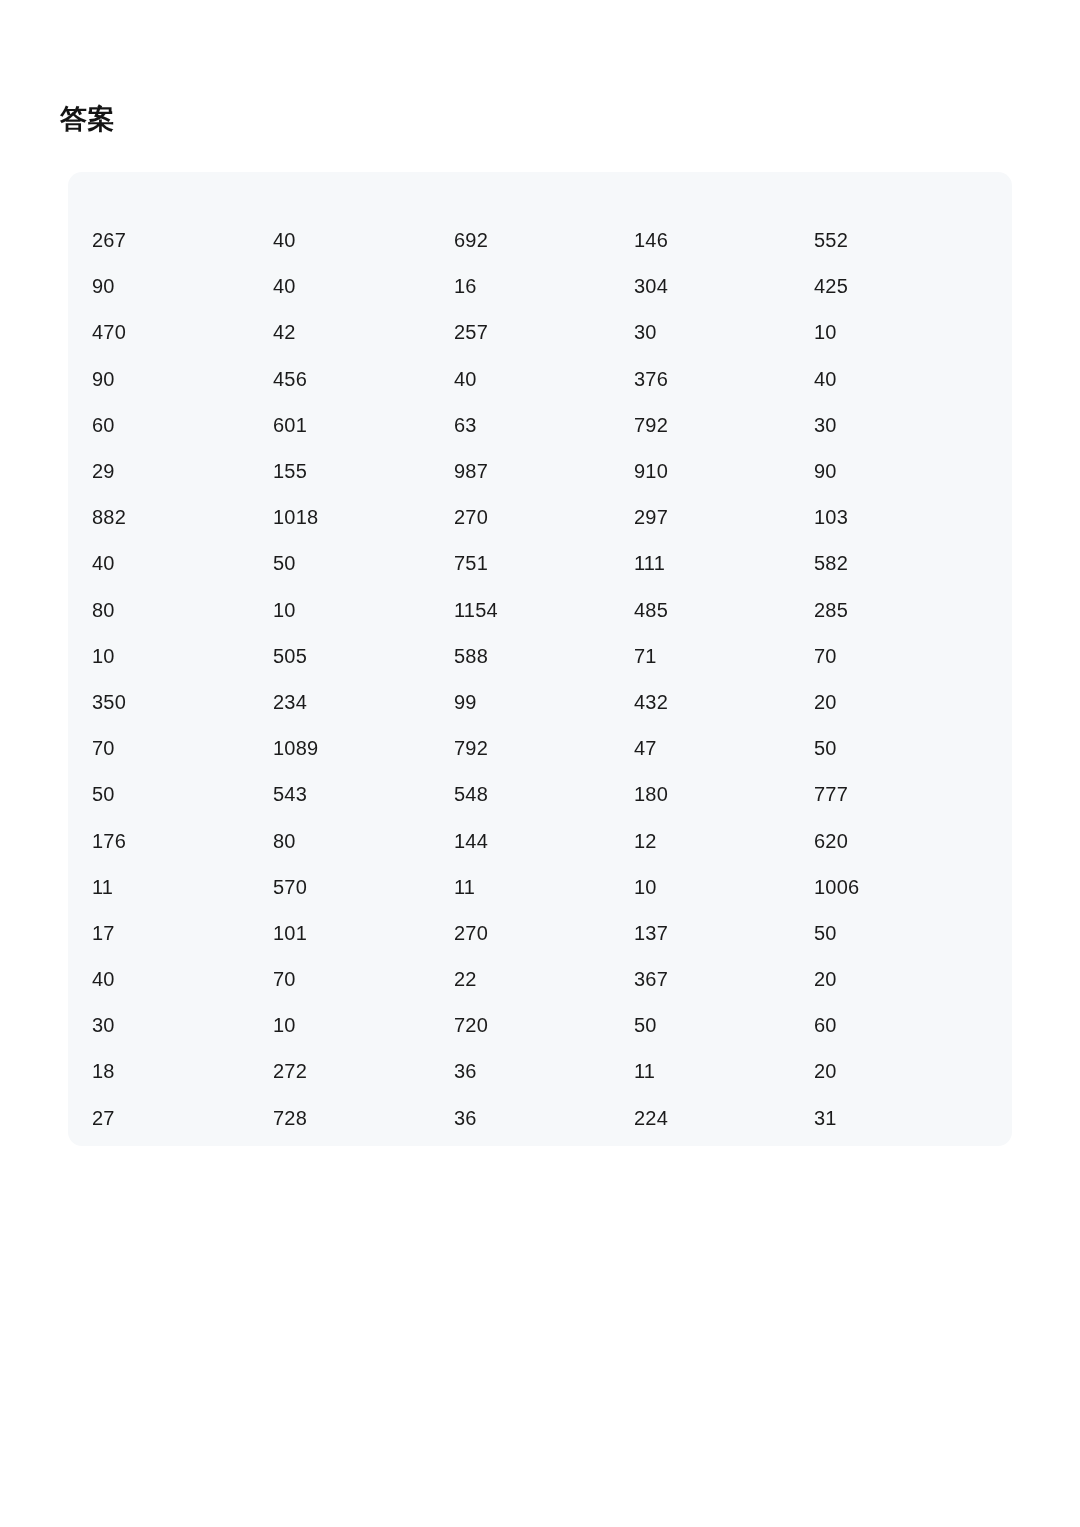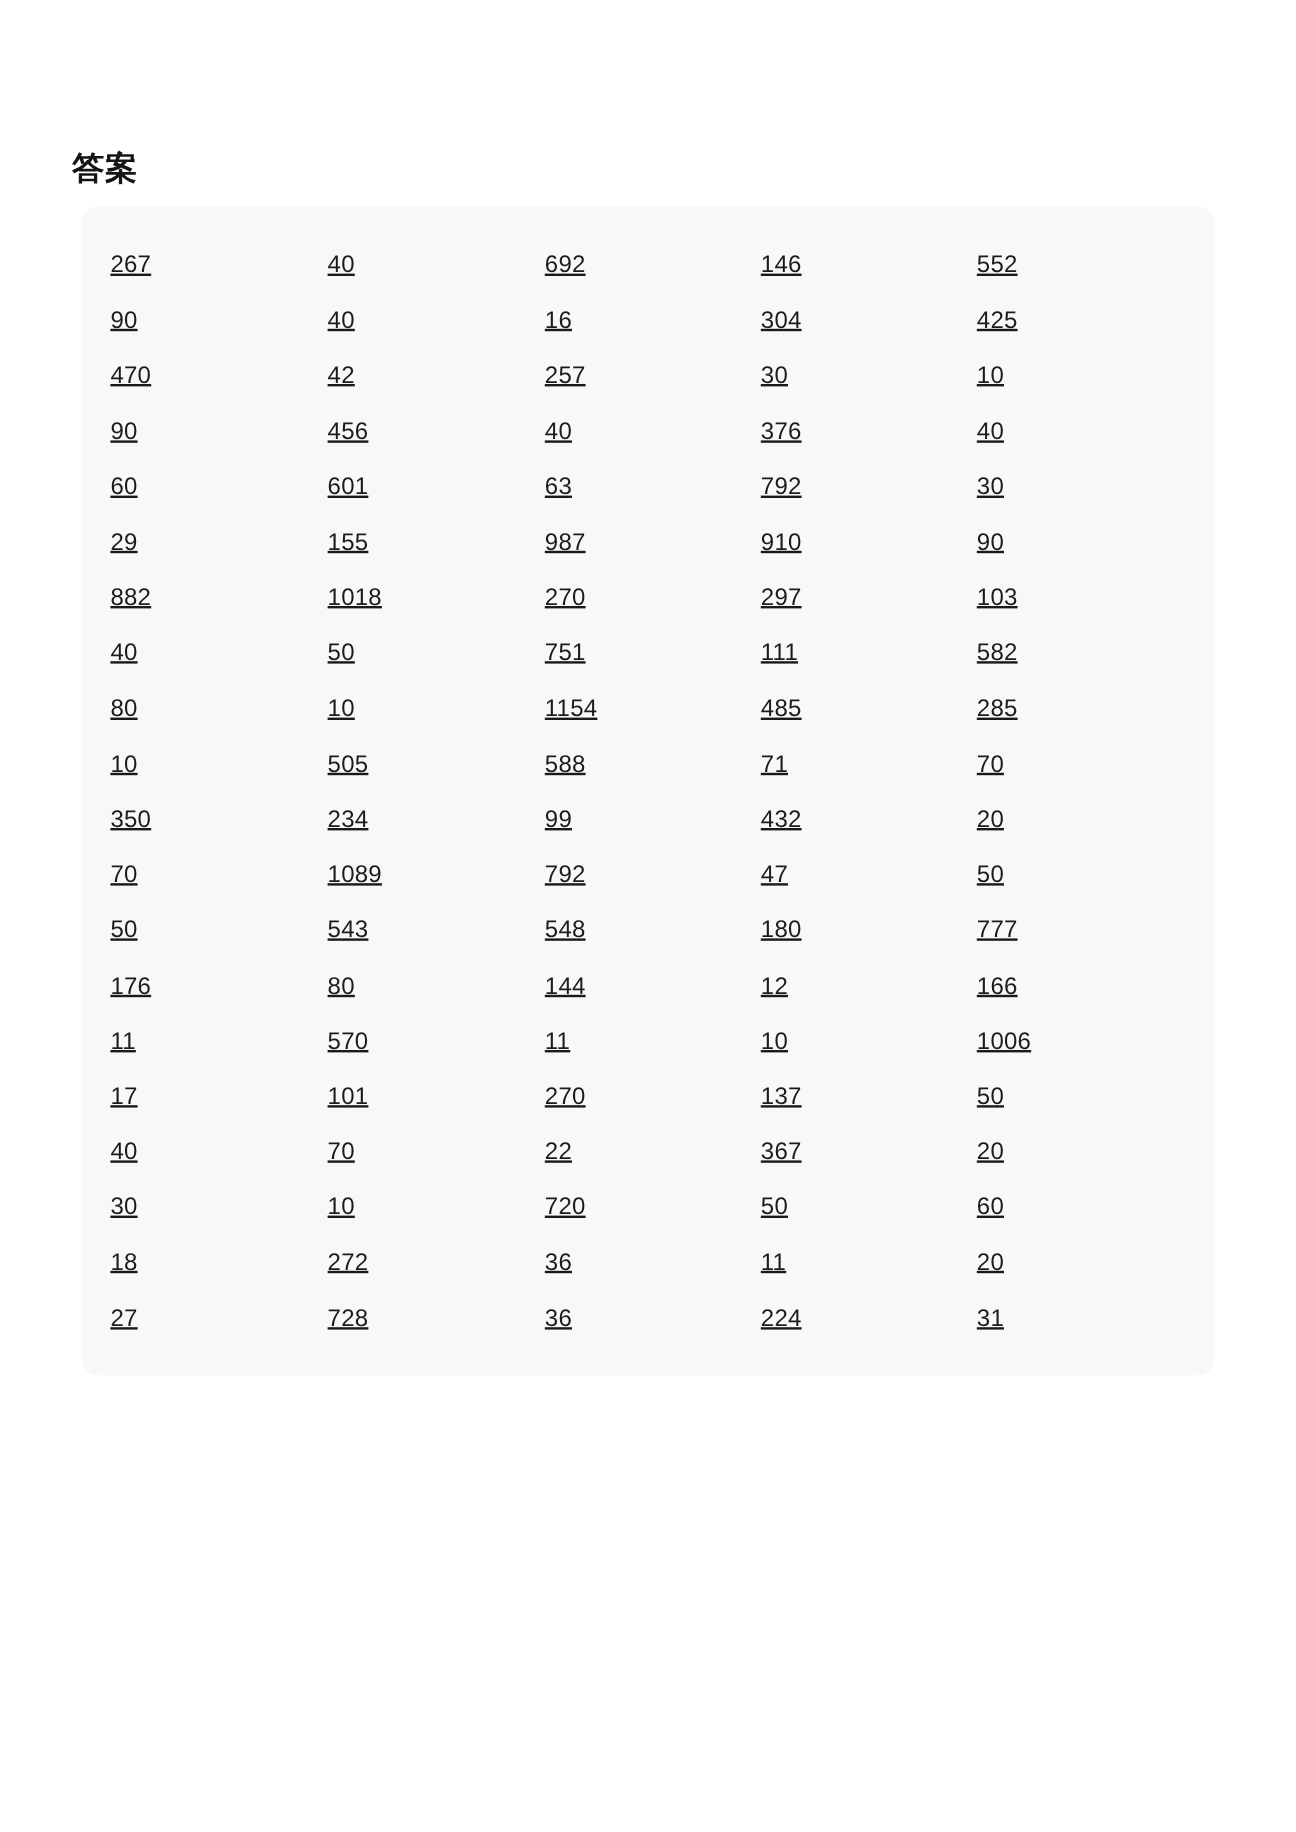--- a/index.html
+++ b/index.html
@@ -16,46 +16,45 @@
     overflow: hidden;
   }
   .page {
     position: absolute;
     inset: 0;
     background: #ffffff;
   }
   .page-title {
     position: absolute;
     left: 60px;
-    top: 124px;
+    top: 103px;
     font-size: 27px;
     font-weight: 700;
     letter-spacing: 0.5px;
     color: #141414;
     line-height: 1.2;
   }
   .answer-panel {
     position: absolute;
     left: 68px;
     top: 172px;
     width: 944px;
     height: 974px;
     background: #f6f8fa;
     border-radius: 14px;
   }
   .answer-grid {
     position: absolute;
     left: 24px;
-    top: 26px;
+    top: 45px;
     right: 24px;
     display: grid;
     grid-template-columns: 181px 181px 180px 180px 180px;
     grid-auto-rows: 46.2px;
     align-items: center;
-    text-decoration: underline;
   }
   .answer-cell {
     font-size: 20px;
     font-weight: 400;
     color: #1b1b1b;
     line-height: 1;
     white-space: nowrap;
     letter-spacing: 0.2px;
   }
 </style>
@@ -130,21 +129,21 @@
         <div class="answer-cell">50</div>
         <div class="answer-cell">50</div>
         <div class="answer-cell">543</div>
         <div class="answer-cell">548</div>
         <div class="answer-cell">180</div>
         <div class="answer-cell">777</div>
         <div class="answer-cell">176</div>
         <div class="answer-cell">80</div>
         <div class="answer-cell">144</div>
         <div class="answer-cell">12</div>
-        <div class="answer-cell">166</div>
+        <div class="answer-cell">620</div>
         <div class="answer-cell">11</div>
         <div class="answer-cell">570</div>
         <div class="answer-cell">11</div>
         <div class="answer-cell">10</div>
         <div class="answer-cell">1006</div>
         <div class="answer-cell">17</div>
         <div class="answer-cell">101</div>
         <div class="answer-cell">270</div>
         <div class="answer-cell">137</div>
         <div class="answer-cell">50</div>

